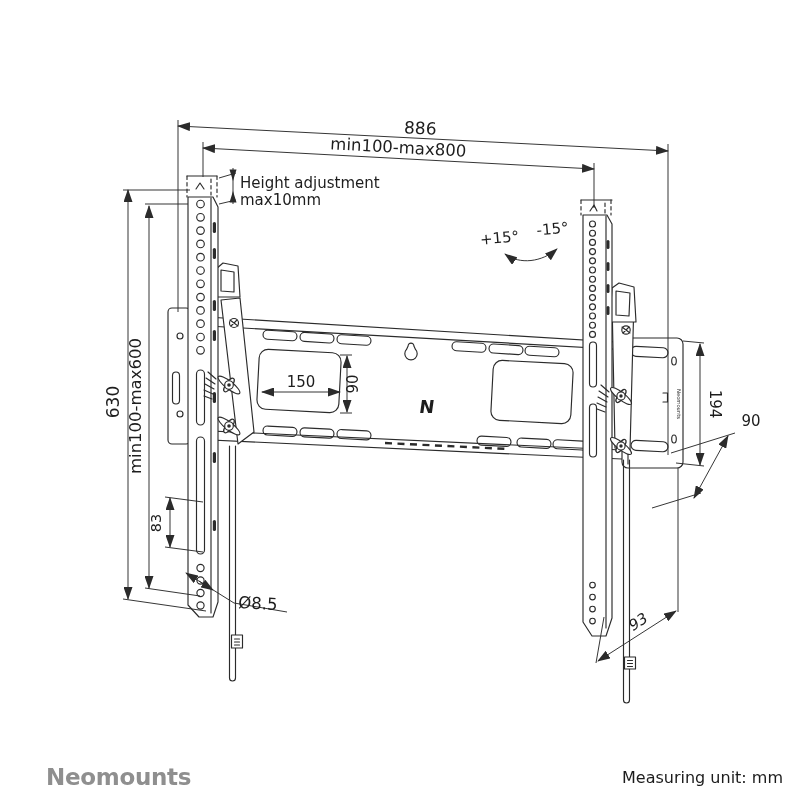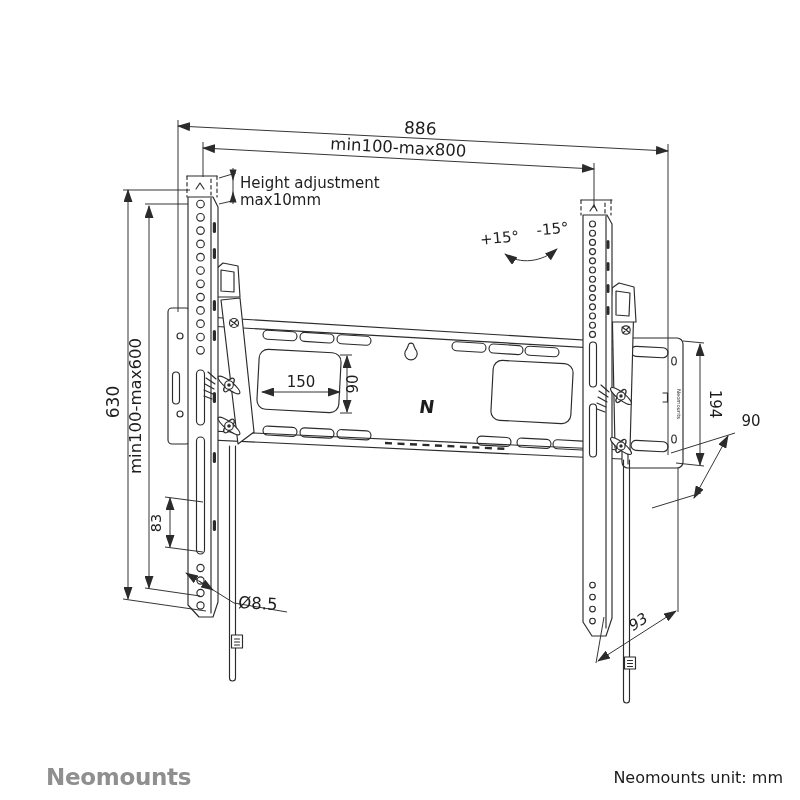--- a/index.html
+++ b/index.html
@@ -301,14 +301,14 @@
   </g>
 
   <g>
     <path class="d" d="M678,468 V612 M604,617 L596,663"></path>
     <path class="d" d="M598,661 L676,611" marker-start="url(#ar)" marker-end="url(#ar)"></path>
     <text class="t" x="641" y="626" font-size="15" font-style="italic" text-anchor="middle" transform="rotate(-33 641 626)">93</text>
   </g>
 </svg>
 
 <div class="footer-brand">Neomounts</div>
-<div class="footer-note">Neomounts unit: mm</div>
+<div class="footer-note">Measuring unit: mm</div>
 </div>
 
 </body></html>

